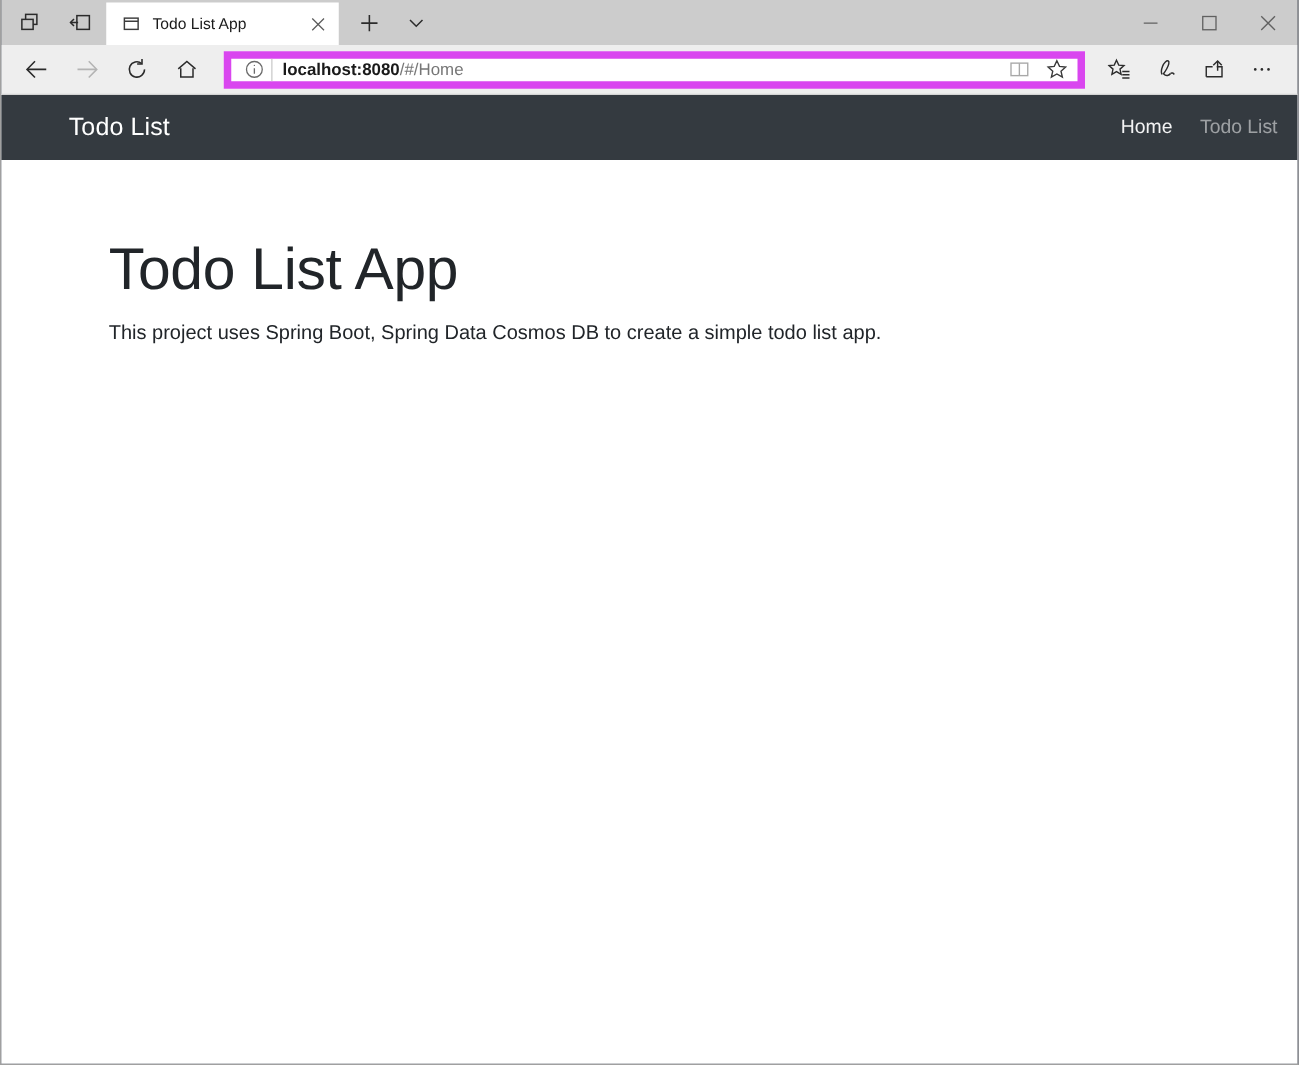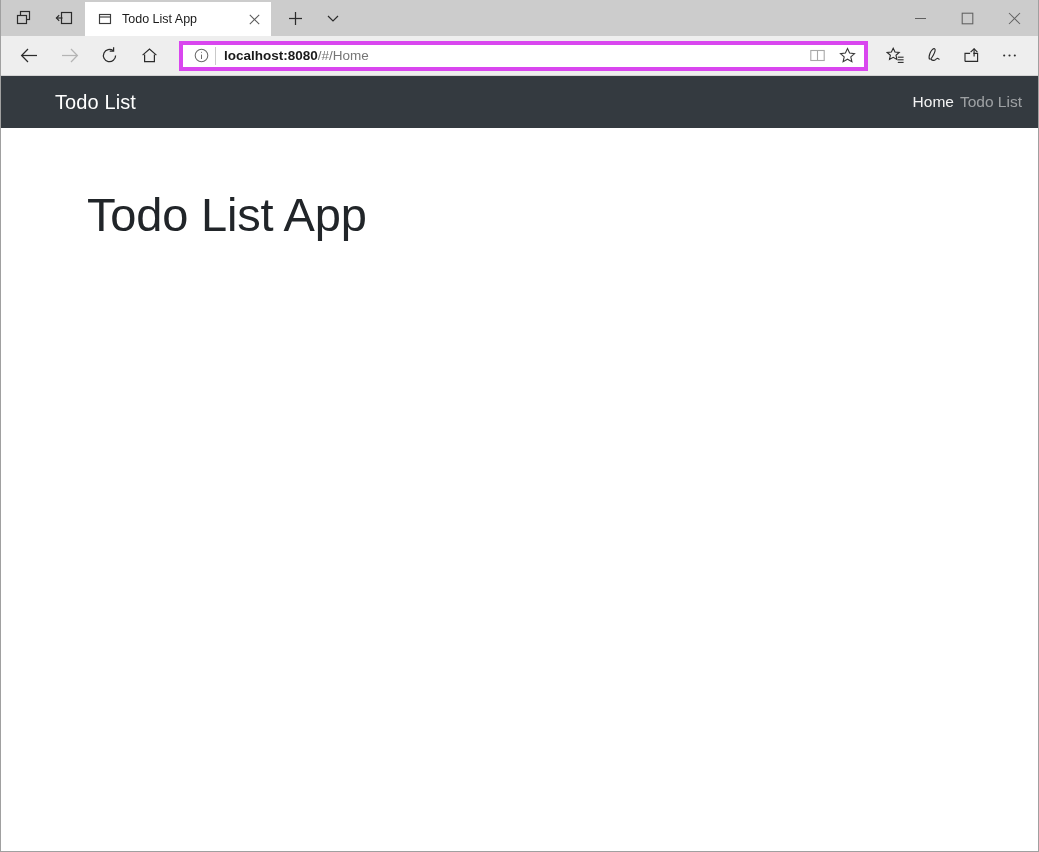--- a/index.html
+++ b/index.html
@@ -132,21 +132,21 @@
     justify-content: center;
     color: #2b2b2b;
   }
   .tb-btn.disabled { color: #b4b4b4; }
 
   .addressbar {
     flex: 1 1 auto;
     height: 30px;
     margin: 0 8px 0 10px;
     background: #ffffff;
-    border: 4px solid #d946ef;
+    border: 6px solid #d946ef;
     display: flex;
     align-items: center;
     padding: 0 2px 0 6px;
   }
   .addr-info {
     width: 24px;
     height: 24px;
     display: flex;
     align-items: center;
     justify-content: center;
@@ -205,21 +205,21 @@
     color: #ffffff;
     font-size: 20px;
     font-weight: 400;
     letter-spacing: 0.1px;
     margin-right: 22px;
     white-space: nowrap;
   }
   .nav-links {
     display: flex;
     align-items: center;
-    gap: 6px;
+    gap: 22px;
   }
   .nav-link {
     font-size: 15.5px;
     color: rgba(255,255,255,0.94);
     white-space: nowrap;
   }
   .nav-link.muted { color: rgba(255,255,255,0.52); }
 
   .page-body {
     padding: 62px 0 0 86px;
@@ -406,16 +406,17 @@
     <div class="navbar">
       <span class="navbar-brand">Todo List</span>
       <div class="nav-links">
         <span class="nav-link">Home</span>
         <span class="nav-link muted">Todo List</span>
       </div>
     </div>
 
     <div class="page-body">
       <h1 class="page-title">Todo List App</h1>
+      <p class="page-lead">This project uses Spring Boot, Spring Data Cosmos DB to create a simple todo list app.</p>
     </div>
 
   </div>
 </div>
 
 </body></html>

